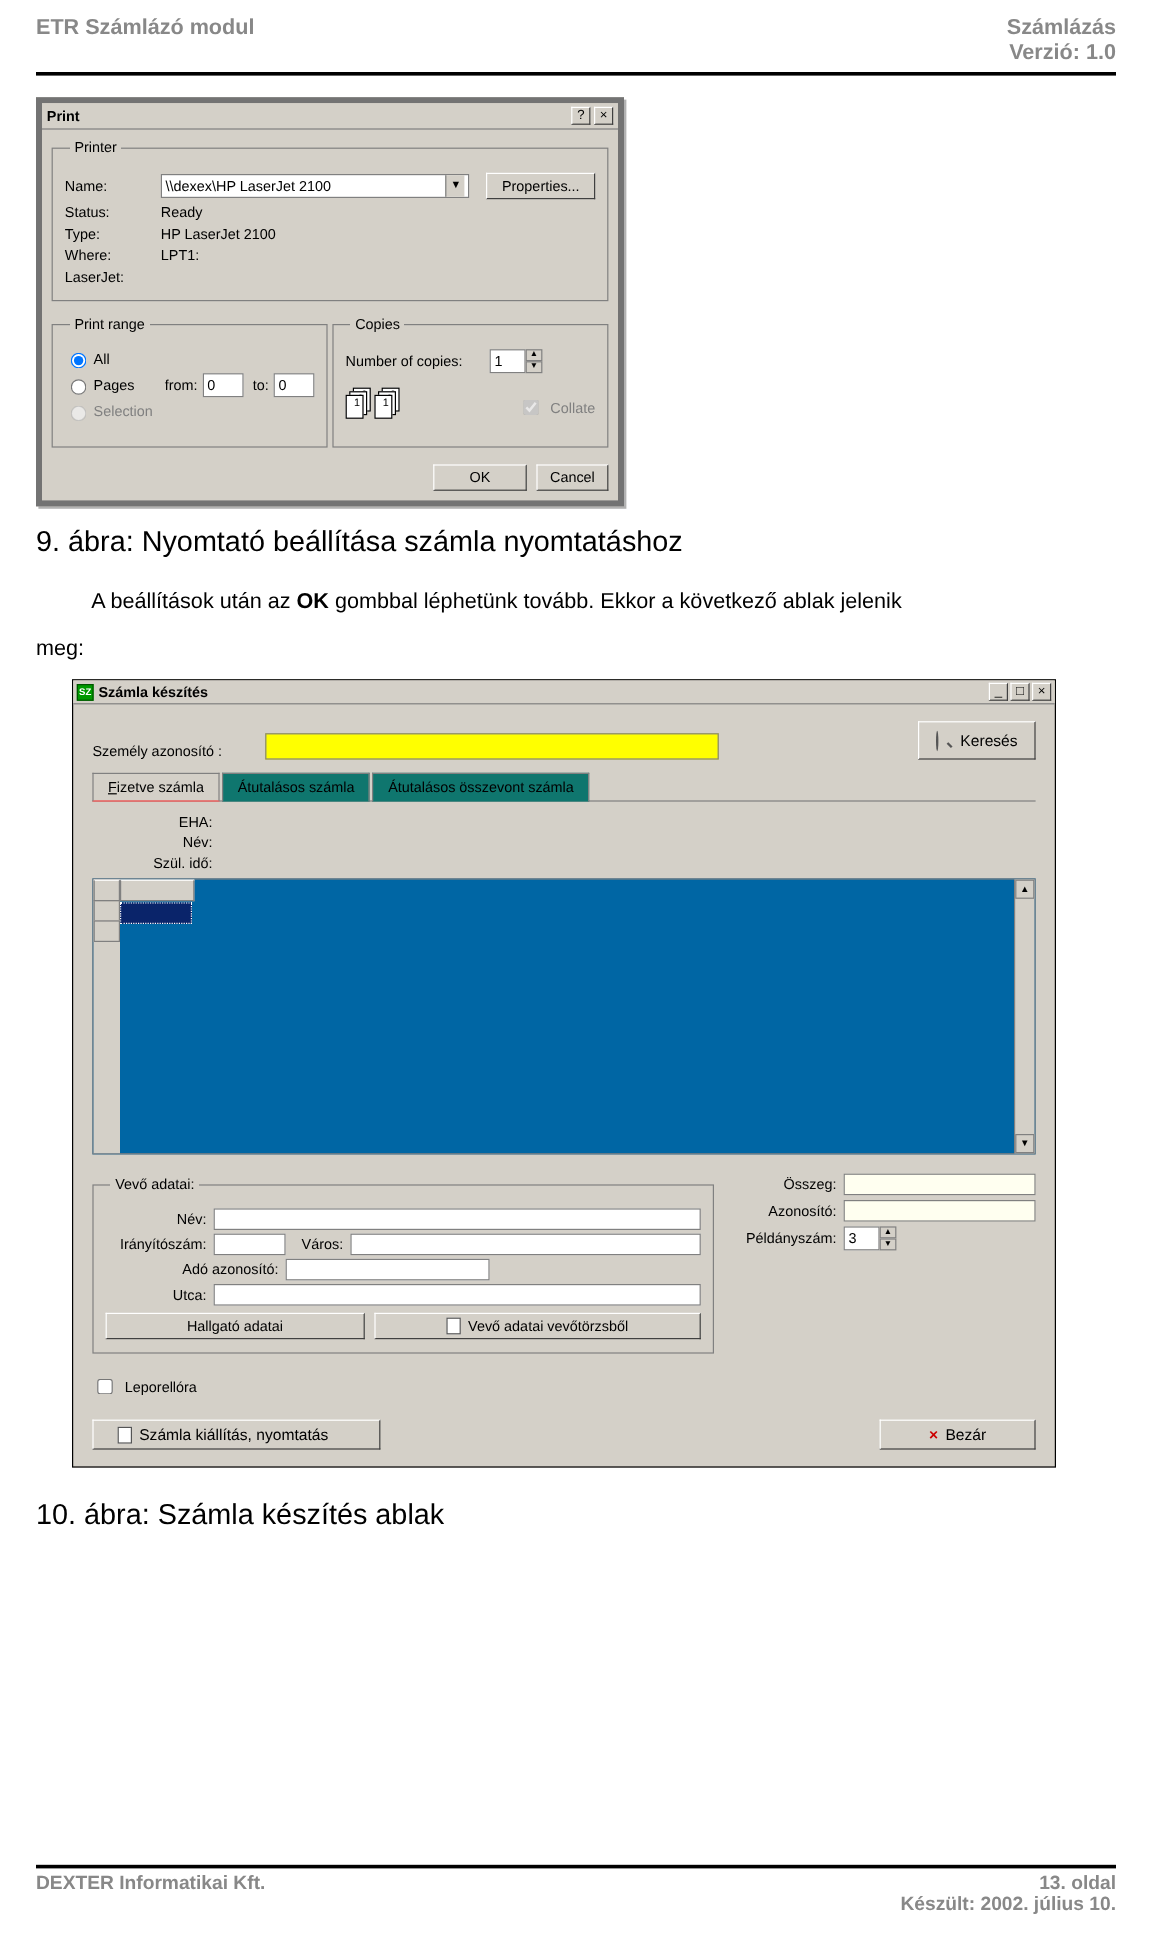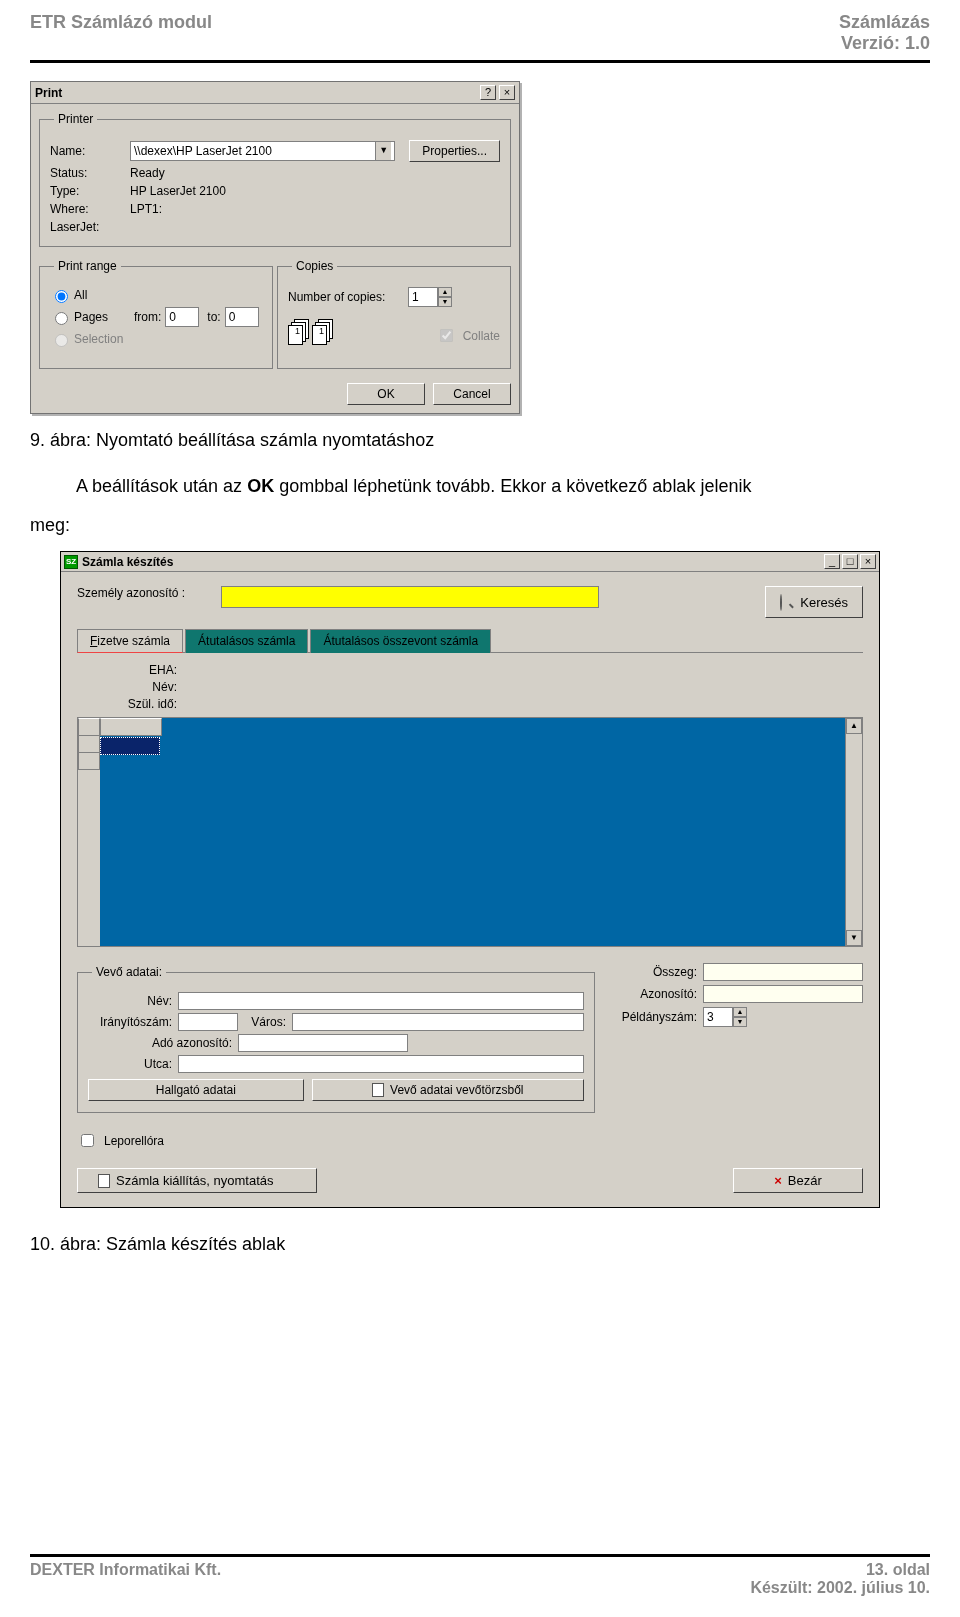--- a/index.html
+++ b/index.html
@@ -38,35 +38,35 @@
     display: flex;
     justify-content: space-between;
     font-family: Verdana, Arial, sans-serif;
     font-size: 16px;
     font-weight: bold;
     color: #888888;
   }
   .doc-footer .right { text-align: right; }
   .caption {
     font-family: Tahoma, Arial, sans-serif;
-    font-size: 18px;
+    font-size: 24px;
     margin: 16px 0 22px 0;
   }
   .body-text {
     font-family: Tahoma, Arial, sans-serif;
     font-size: 18px;
     margin: 8px 0 12px 0;
     line-height: 1.5;
   }
   .body-text b { font-weight: bold; }
 
   
   .win-dialog {
     background: #d4d0c8;
-    border: 1px solid #737373;
+    border: 5px solid #737373;
     box-shadow: 2px 2px 0 rgba(0,0,0,.3);
     padding: 8px;
     font-family: "MS Sans Serif", Tahoma, sans-serif;
     font-size: 12px;
     color: #000;
     position: relative;
     width: 490px;
   }
   .titlebar {
     display: flex;
@@ -174,21 +174,21 @@
     align-items:center;
     padding:2px 3px;
     border-bottom:1px solid #808080;
   }
   .app-titlebar .t-l { display:flex; align-items:center; gap:4px; font-weight:bold;}
   .app-titlebar .t-icon {
     width:14px;height:14px;background:#009900;border:1px solid #005500;color:#fff;font-size:8px;text-align:center;line-height:12px;font-weight:bold;
   }
   .app-titlebar .t-btns { display:flex; gap:2px; }
   .app-body { padding: 14px 16px; }
-  .search-row { display:flex; align-items:flex-start; gap:14px; margin-bottom:10px; }
+  .search-row { display:flex; align-items:flex-end; gap:14px; margin-bottom:10px; }
   .yellow-input {
     background:#ffff00;
     border:1px solid #808080;
     height:22px;
     flex: 0 0 378px;
   }
   .big-btn {
     background:#d4d0c8;
     border:1px solid #fff;
     border-right-color:#404040;
@@ -391,21 +391,21 @@
           <span class="disabled" style="display:flex;align-items:center;gap:4px;">
             <input type="checkbox" class="check" checked="" disabled="" style="">
             <span>Collate</span>
           </span>
         </div>
       </fieldset>
     </div>
 
     <div class="btn-row">
       <div class="btn" style="width:78px;">OK</div>
-      <div class="btn" style="width:78px;">Cancel</div>
+      <div class="btn" style="width:60px;">Cancel</div>
     </div>
   </div>
 
   <div class="caption">9. ábra: Nyomtató beállítása számla nyomtatáshoz</div>
 
   <div class="body-text" style="text-indent:46px;">
     <span>A beállítások után az </span><b>OK</b><span> gombbal léphetünk tovább. Ekkor a következő ablak jelenik</span>
   </div>
   <div class="body-text">meg:</div>
 

